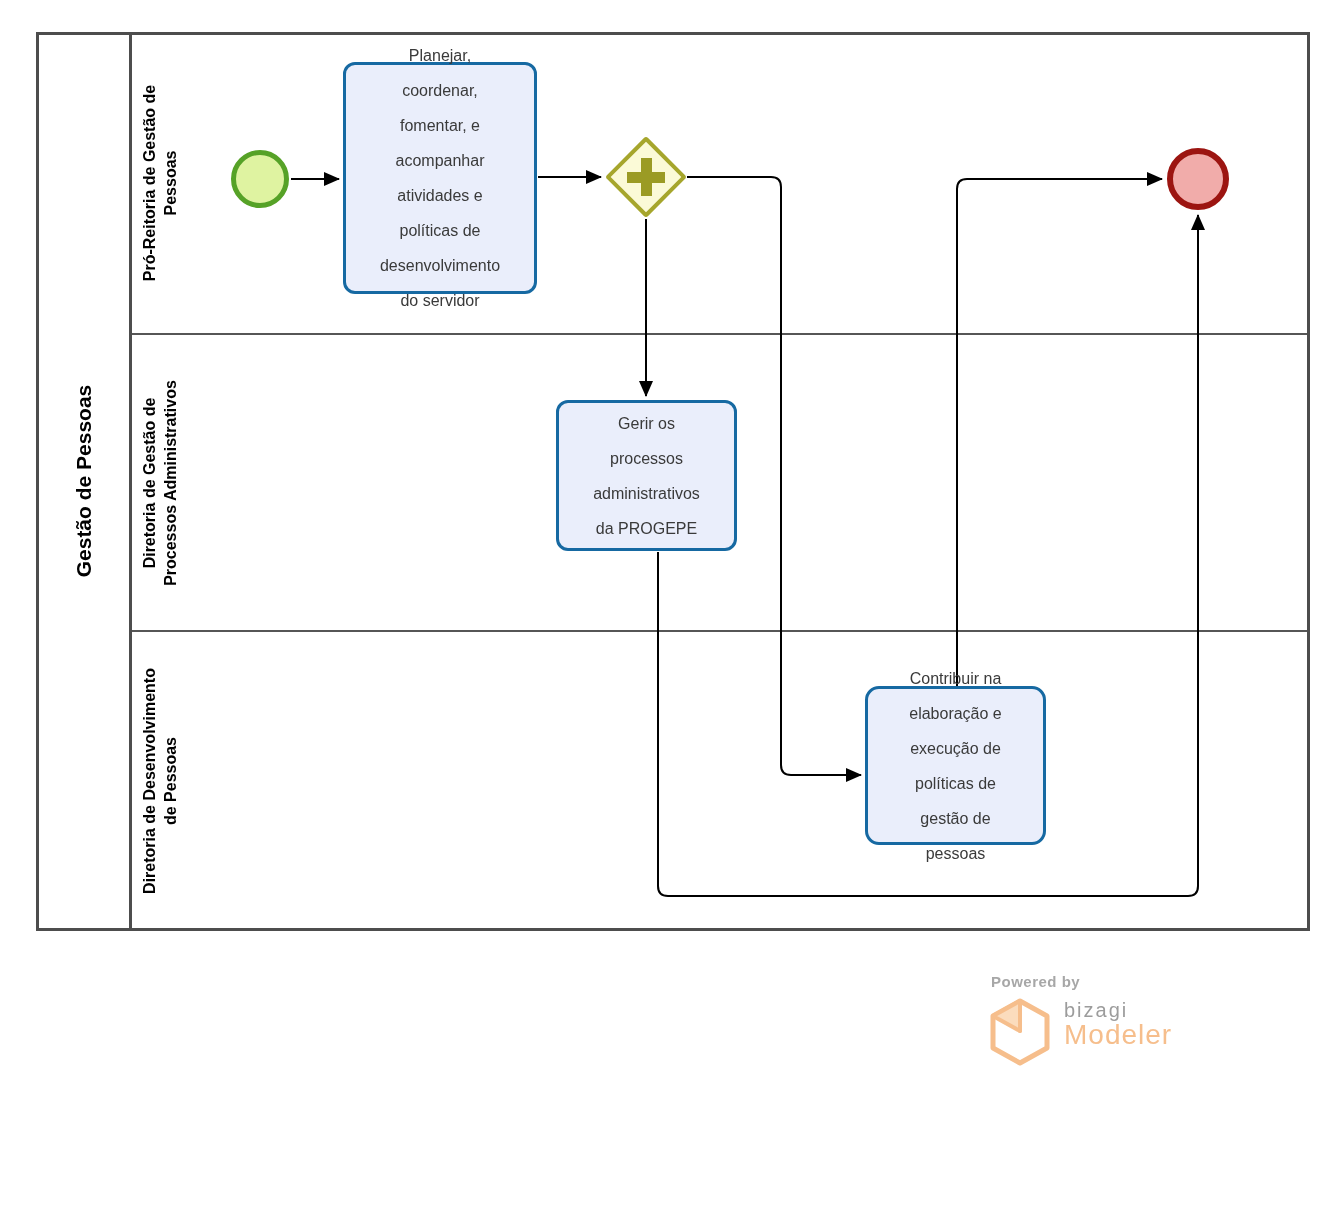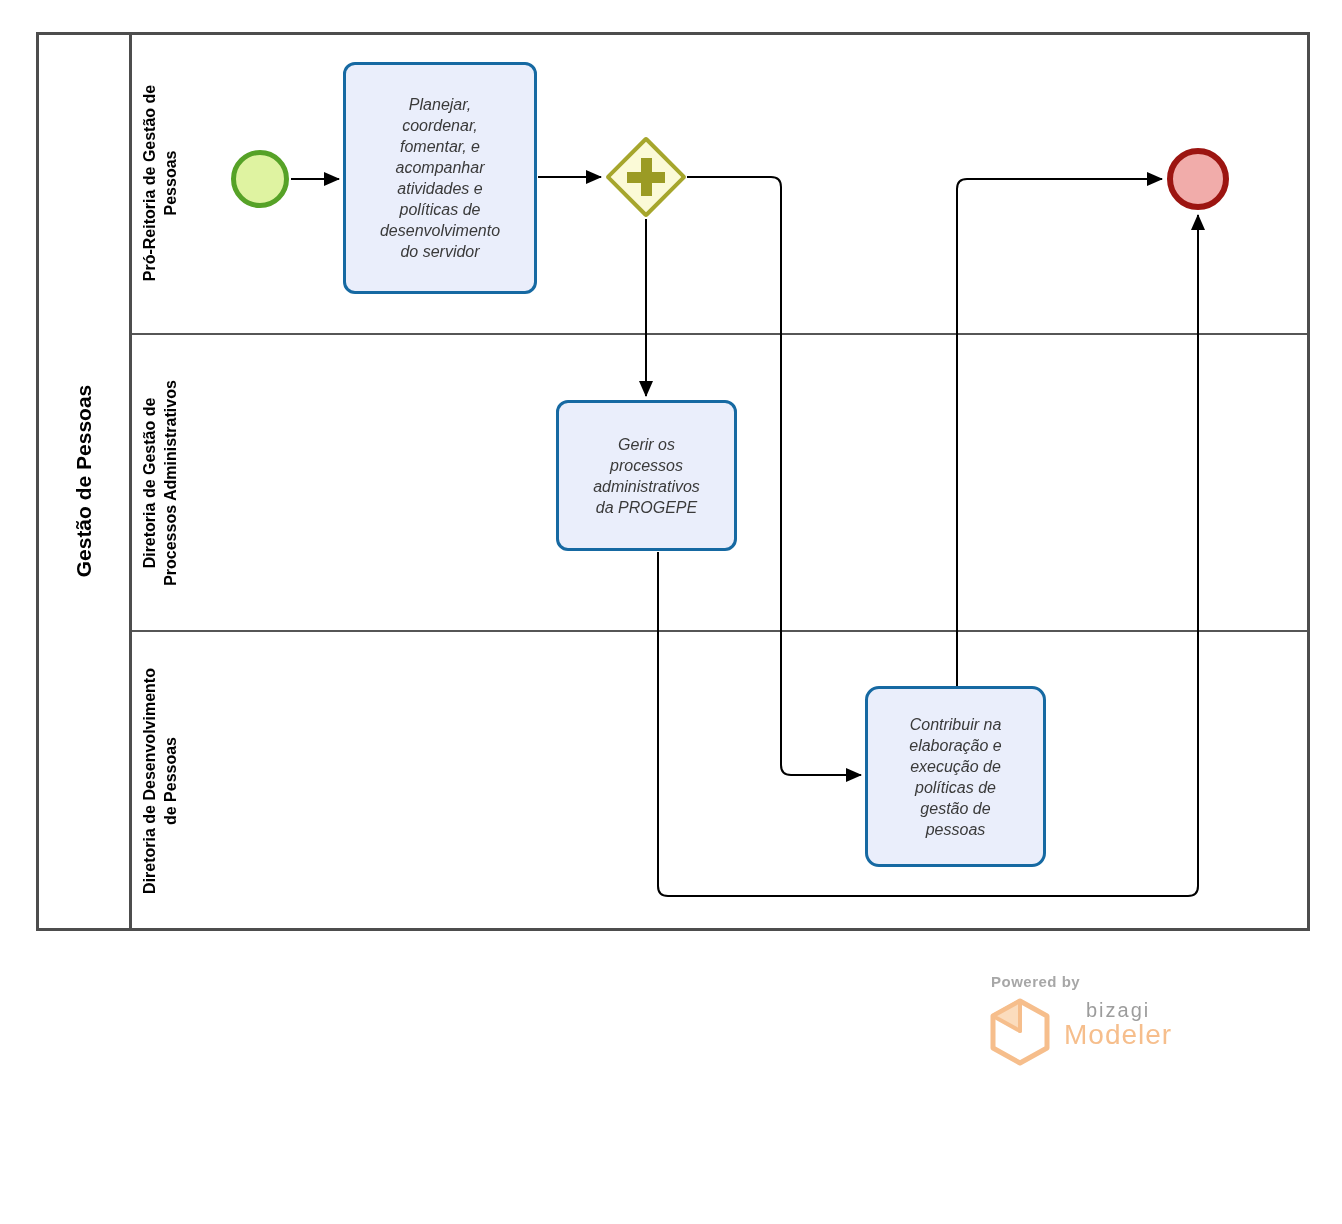--- a/index.html
+++ b/index.html
@@ -27,40 +27,40 @@
   }
   .pool-title { font-size:21px; line-height:1.25; width:880px; }
   .lane-label { font-size:16px; line-height:1.3; width:292px; }
   
   .flows { position:absolute; left:0; top:0; width:1342px; height:1224px; pointer-events:none; }
   .flows path.flow { fill:none; stroke:#000; stroke-width:2px; }
   
   .task {
     position:absolute; background:#eaeefb; border:3px solid #1669a2; border-radius:12px;
     display:flex; align-items:center; justify-content:center; text-align:center;
-    color:#3a3a3a; font-size:16px; line-height:21px; white-space:pre-line;font-style:italic;
+    color:#3a3a3a; font-size:16px; line-height:35px; white-space:pre-line;
   }
   .event { position:absolute; border-radius:50%; }
   .event-start { left:231px; top:150px; width:58px; height:58px; background:#dff3a1; border:5px solid #56a227; }
   .event-end   { left:1167px; top:148px; width:62px; height:62px; background:#f1acaa; border:6px solid #9c1511; }
   .gateway {
     position:absolute; left:617px; top:148px; width:58px; height:58px;
     background:#fbfad7; border:4px solid #a6a62c; border-radius:3px;
     transform:rotate(45deg);
   }
   .gateway-inner {
     position:absolute; inset:0; transform:rotate(-45deg);
     display:flex; align-items:center; justify-content:center;
   }
   .plus-h { position:absolute; width:38px; height:11px; background:#9b9b24; }
   .plus-v { position:absolute; width:11px; height:38px; background:#9b9b24; }
   
   .footer-logo { position:absolute; left:988px; top:973px; }
   .powered-by { font-size:15px; font-weight:600; color:#a7a7a7; letter-spacing:0.5px; margin-left:3px; }
-  .logo-row { display:flex; align-items:flex-start; margin-top:8px;text-align:center; }
+  .logo-row { display:flex; align-items:flex-start; margin-top:8px; }
   .brand-col { margin-left:12px; }
   .brand-bizagi { font-size:20px; color:#9c9c9c; letter-spacing:2px; line-height:1; margin-top:2px; }
   .brand-modeler { font-size:28px; color:#f6be8c; line-height:1.05; letter-spacing:1px; }
 </style>
 </head>
 <body>
 
 <div class="canvas">
 
   <div class="pool">
@@ -114,21 +114,21 @@
     </div>
   </div>
 
   <div class="task" style="left:556px; top:400px; width:181px; height:151px;">
     <span>Gerir os
 processos
 administrativos
 da PROGEPE</span>
   </div>
 
-  <div class="task" style="left:865px; top:686px; width:181px; height:181px; border-radius:14px;">
+  <div class="task" style="left:865px; top:686px; width:181px; height:159px; border-radius:14px;">
     <span>Contribuir na
 elaboração e
 execução de
 políticas de
 gestão de
 pessoas</span>
   </div>
 
   <div class="event event-end"></div>
 

